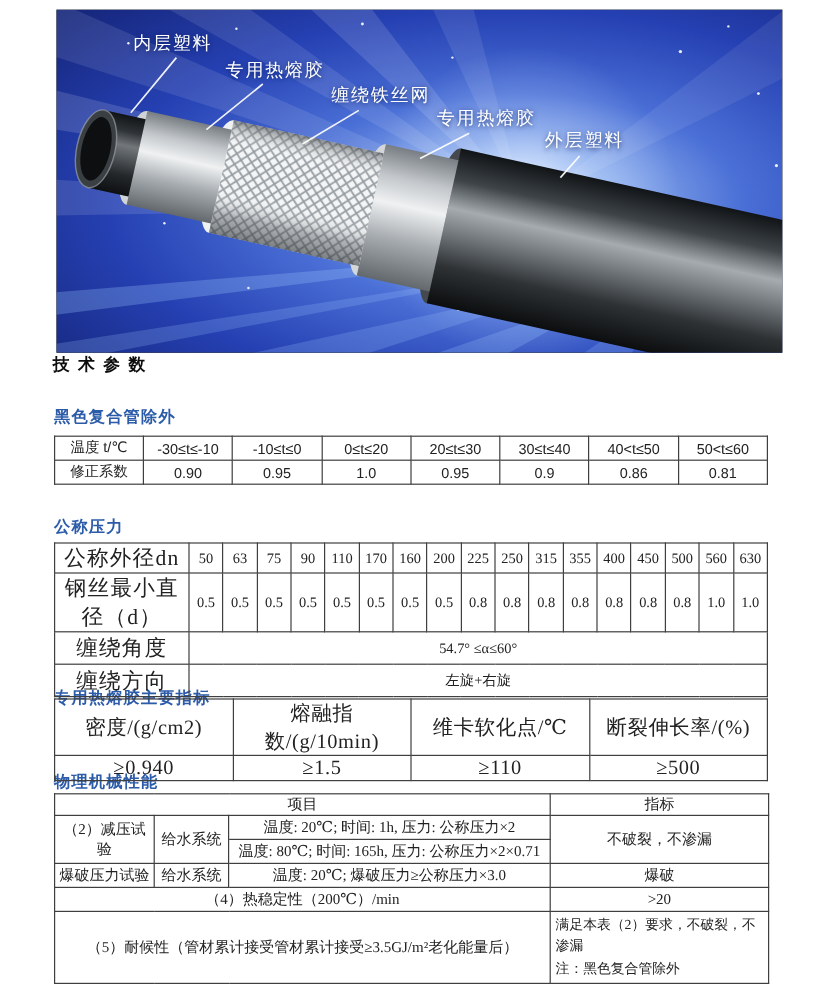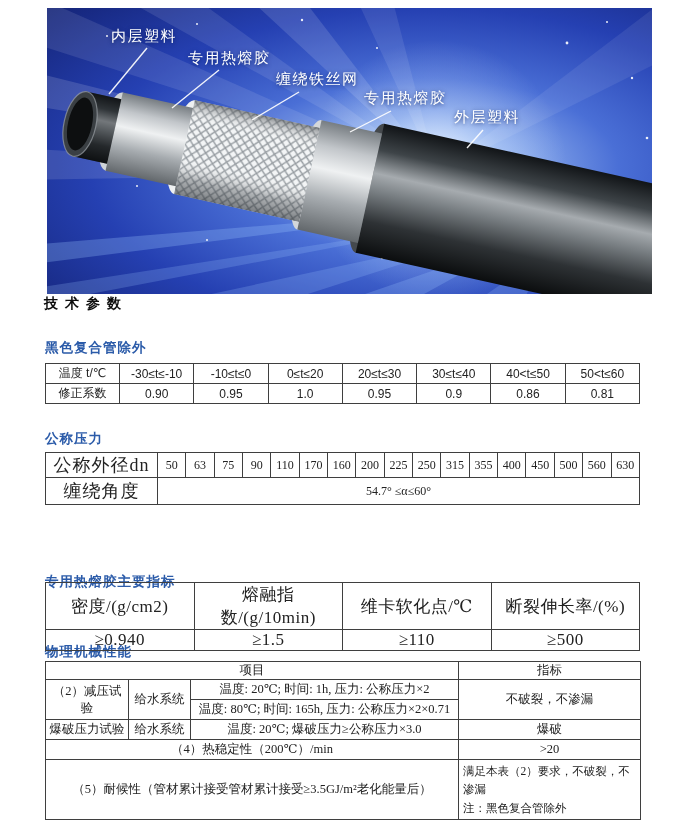--- a/index.html
+++ b/index.html
@@ -244,23 +244,47 @@
       <td>225</td>
       <td>250</td>
       <td>315</td>
       <td>355</td>
       <td>400</td>
       <td>450</td>
       <td>500</td>
       <td>560</td>
       <td>630</td>
     </tr>
+    <tr>
+      <td class="rowlabel">钢丝最小直径（d）</td>
+      <td>0.5</td>
+      <td>0.5</td>
+      <td>0.5</td>
+      <td>0.5</td>
+      <td>0.5</td>
+      <td>0.5</td>
+      <td>0.5</td>
+      <td>0.5</td>
+      <td>0.8</td>
+      <td>0.8</td>
+      <td>0.8</td>
+      <td>0.8</td>
+      <td>0.8</td>
+      <td>0.8</td>
+      <td>0.8</td>
+      <td>1.0</td>
+      <td>1.0</td>
+    </tr>
     <tr class="tall">
       <td class="rowlabel">缠绕角度</td>
       <td colspan="17">54.7° ≤α≤60°</td>
+    </tr>
+    <tr class="tall">
+      <td class="rowlabel">缠绕方向</td>
+      <td colspan="17">左旋+右旋</td>
     </tr>
   </tbody>
     </table>
 
   <table class="t3">
     <colgroup>
         <col>
         <col>
         <col>
         <col>

